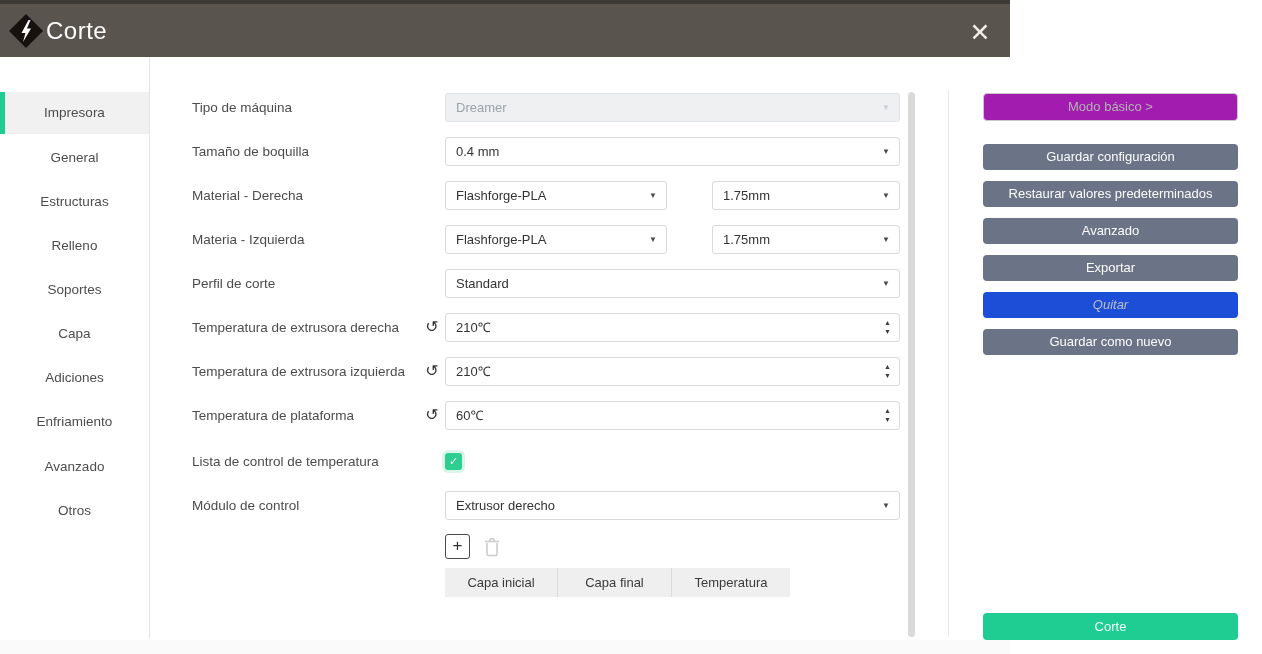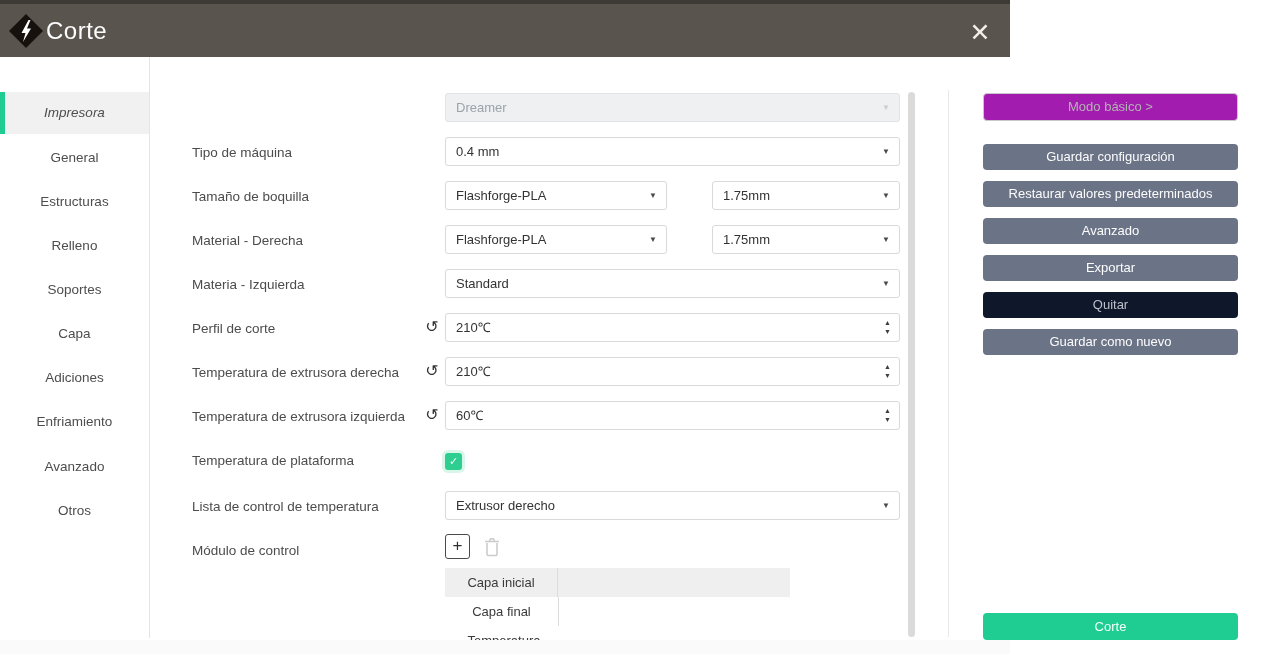--- a/index.html
+++ b/index.html
@@ -14,53 +14,53 @@
   .title { position:absolute; left:46px; top:13px; color:#fdfdfd; font-size:24px; font-weight:400; letter-spacing:0.5px; }
   .close-btn { position:absolute; right:14px; top:12px; width:32px; height:32px; color:#f2efe9; font-size:25px; line-height:32px; text-align:center; cursor:pointer; font-weight:300; }
 
   
   .content { position:absolute; top:57px; left:0; width:1262px; height:583px; background:#fff; }
   .footer-strip { position:absolute; bottom:0; left:0; width:100%; height:14px; background:#fafafa; }
 
   
   .sidebar { position:absolute; top:0; left:0; width:150px; height:581px; border-right:1px solid #e4e4e4; background:#fff; }
   .side-item { position:absolute; left:0; width:149px; height:42px; line-height:42px; text-align:center; font-size:13.5px; color:#4d4d4d; cursor:pointer; }
-  .side-item.active { background:#f1f1f1;font-style:italic; }
+  .side-item.active { background:#f1f1f1; }
   .side-item.active::before { content:""; position:absolute; left:0; top:0; width:5px; height:42px; background:#1fcd92; }
 
   
   .form-area { position:absolute; top:0; left:150px; width:798px; height:583px; }
-  .row-label { position:absolute; left:42px; height:29px; line-height:29px; font-size:13.5px; color:#4c4c4c; white-space:nowrap;margin-top:45px; }
+  .row-label { position:absolute; left:42px; height:29px; line-height:29px; font-size:13.5px; color:#4c4c4c; white-space:nowrap; }
   .ctl { position:absolute; left:295px; height:29px; background:#fff; border:1px solid #d9d9d9; border-radius:3px; font-size:13px; color:#333; line-height:27px; padding-left:10px; cursor:pointer; }
   .ctl .caret { position:absolute; right:9px; top:0; height:27px; line-height:27px; font-size:8px; color:#4a4a4a; }
   .ctl.disabled { background:#eef0f2; border-color:#e0e3e7; color:#9ca3ab; cursor:default; }
   .ctl.disabled .caret { color:#c7cdd5; }
   .w-full { width:455px; }
   .w-first { width:222px; }
   .w-second { left:562px; width:188px; }
   .spin .arrows { position:absolute; right:8px; top:4px; display:flex; flex-direction:column; align-items:center; line-height:1; cursor:pointer; }
   .spin .arrows span { font-size:7px; color:#3c3c3c; height:9px; line-height:9px; }
   .reset-icon { position:absolute; left:273px; width:18px; height:29px; line-height:28px; font-size:16px; color:#333; text-align:center; cursor:pointer; }
   .checkbox { position:absolute; left:295px; width:17px; height:17px; background:#2ecd90; border-radius:3px; box-shadow:0 0 0 3px rgba(46,205,144,0.18); color:#fff; font-size:11px; line-height:17px; text-align:center; cursor:pointer; }
   .mini-btn { position:absolute; width:25px; height:25px; border-radius:3px; text-align:center; cursor:pointer; }
   .plus-btn { left:295px; border:1.5px solid #4a4a4a; font-size:17px; line-height:21px; color:#2f2f2f; background:#fff; }
   .trash-btn { left:329px; border:none; background:transparent; }
-  .temp-table-head { position:absolute; left:295px; width:345px; height:29px; display:flex; background:#efefef;flex-direction:column; }
+  .temp-table-head { position:absolute; left:295px; width:345px; height:29px; display:flex; background:#efefef; }
   .temp-table-head .cell { height:29px; line-height:29px; text-align:center; font-size:13px; color:#3a3a3a; border-right:1px solid #dcdcdc; }
   .temp-table-head .cell:last-child { border-right:none; }
 
   
   .scrollbar-thumb { position:absolute; left:908px; top:35px; width:7px; height:545px; background:#dadada; border-radius:4px; cursor:pointer; }
   .v-divider { position:absolute; left:948px; top:33px; width:1px; height:547px; background:#e8e8e8; }
 
   
   .right-panel { position:absolute; top:0; left:949px; width:313px; height:583px; }
   .btn { position:absolute; left:34px; width:255px; height:26px; border-radius:4px; background:#6b7386; color:#fdfdfd; font-size:13px; line-height:26px; text-align:center; cursor:pointer; }
   .btn.outline { height:28px; line-height:26px; background:#a21caf; border:1px solid #c9c9c9; color:#b3b3b3; }
-  .btn.disabled { background:#0f172a; color:#bcc0ca; cursor:default; }
+  .btn.disabled { background:#1d4ed8; color:#bcc0ca; cursor:default;font-style:italic; }
   .btn.primary { background:#1fcd92; height:27px; line-height:27px; color:#f4fffb; }
 </style>
 </head>
 <body>
 
 <div class="window">
 
   <div class="top-strip"></div>
   <div class="titlebar">
     <svg class="logo" viewBox="0 0 36 36">

